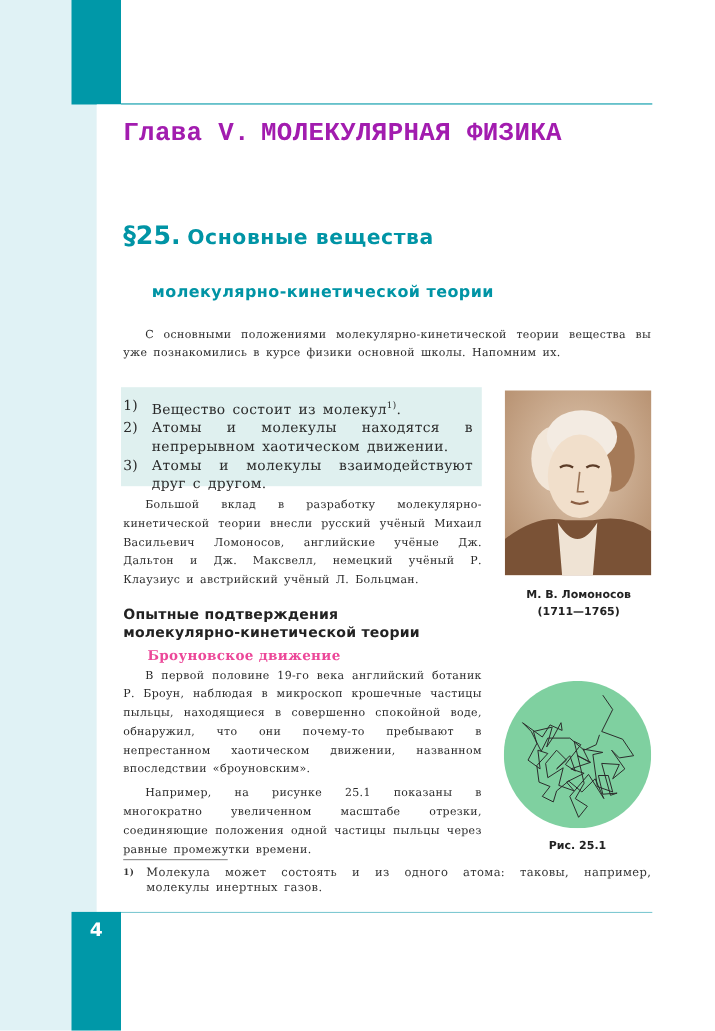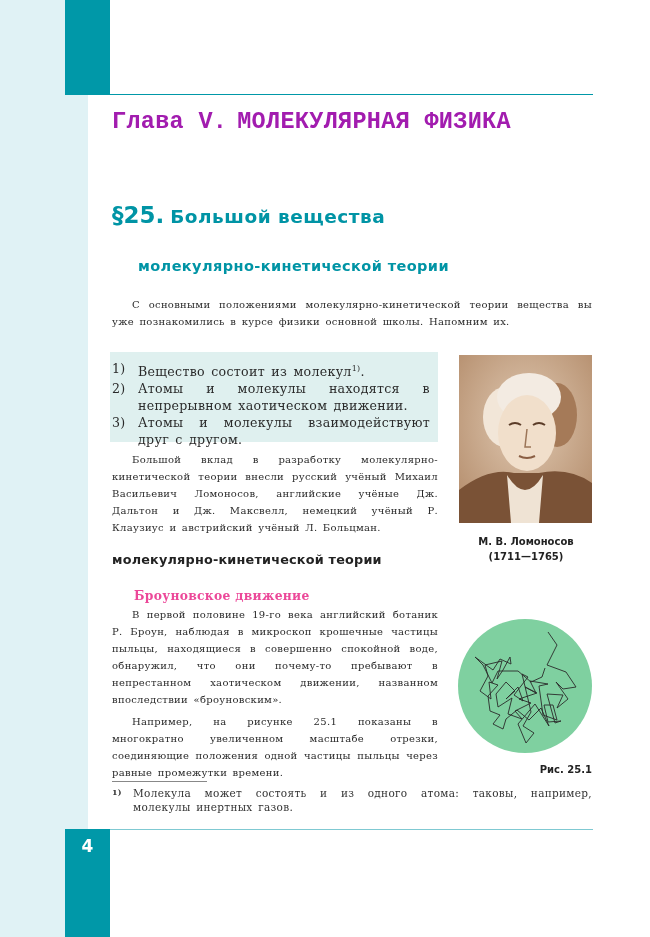--- a/index.html
+++ b/index.html
@@ -58,40 +58,41 @@
 <div class="strip"></div>
 <div class="teal-top"></div>
 <div class="white-under"></div>
 <div class="rule-top"></div>
 
 <div class="chapter">
   <span>Глава V.</span><span class="gap"></span><span>МОЛЕКУЛЯРНАЯ ФИЗИКА</span>
 </div>
 
 <div class="section">
-  <span class="num">§25.</span><span class="title">Большой вещества</span>
+  <span class="num">§25.</span><span class="title">Основные вещества</span>
 </div>
 
 <div class="subsec">
   <div class="l2">молекулярно-кинетической теории</div>
 </div>
 
 <p class="para indent" style="top:296px;margin:0;">С основными положениями молекулярно-кинетической теории вещества вы уже познакомились в курсе физики основной школы. Напомним их.</p>
 
 <div class="box">
   <ol>
     <li><span class="ln">1)</span><span>Вещество состоит из молекул</span><sup>1)</sup><span>.</span></li>
     <li><span class="ln">2)</span><span>Атомы и молекулы находятся в непрерывном хаотическом движении.</span></li>
     <li><span class="ln">3)</span><span>Атомы и молекулы взаимодействуют друг с другом.</span></li>
   </ol>
 </div>
 
 <p class="para indent narrow" style="top:451px;margin:0;">Большой вклад в разработку молекулярно-кинетической теории внесли русский учёный Михаил Васильевич Ломоносов, английские учёные Дж. Дальтон и Дж. Максвелл, немецкий учёный Р. Клаузиус и австрийский учёный Л. Больцман.</p>
 
 <div class="h-exp">
+  <div>Опытные подтверждения</div>
   <div>молекулярно-кинетической теории</div>
 </div>
 
 <div class="h-brown">Броуновское движение</div>
 
 <p class="para indent narrow" style="top:606px;margin:0;">В первой половине 19-го века английский ботаник Р. Броун, наблюдая в микроскоп крошечные частицы пыльцы, находящиеся в совершенно спокойной воде, обнаружил, что они почему-то пребывают в непрестанном хаотическом движении, названном впоследствии «броуновским».</p>
 <p class="para indent narrow" style="top:713px;margin:0;">Например, на рисунке 25.1 показаны в многократно увеличенном масштабе отрезки, соединяющие положения одной частицы пыльцы через равные промежутки времени.</p>
 
 <div class="portrait">
   <svg width="133" height="168" viewBox="0 0 133 168">
@@ -116,21 +117,21 @@
 </div>
 <div class="cap" style="left:455px;top:534px;width:142px;line-height:15px;">
   <div>М. В. Ломоносов</div>
   <div>(1711—1765)</div>
 </div>
 
 <svg class="fig" viewBox="0 0 134 134">
   <circle cx="67" cy="67" r="67" fill="#7fd0a0"></circle>
   <polyline fill="none" stroke="#2a2a2a" stroke-width="0.9" points="90,13 99,26 89,46 108,53 118,68 105,70 98,63 110,80 99,89 105,76 89,75 97,104 103,102 90,103 86,86 95,86 99,101 85,96 81,67 90,65 72,62 78,74 67,68 79,74 61,80 73,84 57,92 64,100 50,95 54,79 40,88 38,75 48,63 57,72 48,80 60,68 65,82 56,76 70,58 64,55 70,80 73,93 65,107 76,114 68,124 60,105 77,85 91,107 83,89 71,101 59,91 48,100 45,110 35,105 42,96 32,92 30,77 40,66 31,63 33,80 22,72 30,57 27,46 44,42 39,60 45,51 52,38 53,45 42,40 35,51 17,38 25,46 34,64 40,52 60,52 73,63 84,58 87,49"></polyline>
 </svg>
-<div class="cap" style="left:458px;top:764px;width:134px;text-align:right;">Рис. 25.1</div>
+<div class="cap" style="left:458px;top:764px;width:134px;">Рис. 25.1</div>
 
 <div class="fn-rule"></div>
 <div class="fn">
   <span class="mk">1)</span>
   <div class="tx">Молекула может состоять и из одного атома: таковы, например, молекулы инертных газов.</div>
 </div>
 
 <div class="teal-bot"></div>
 <div class="rule-bot"></div>
 <div class="page-num">4</div>

